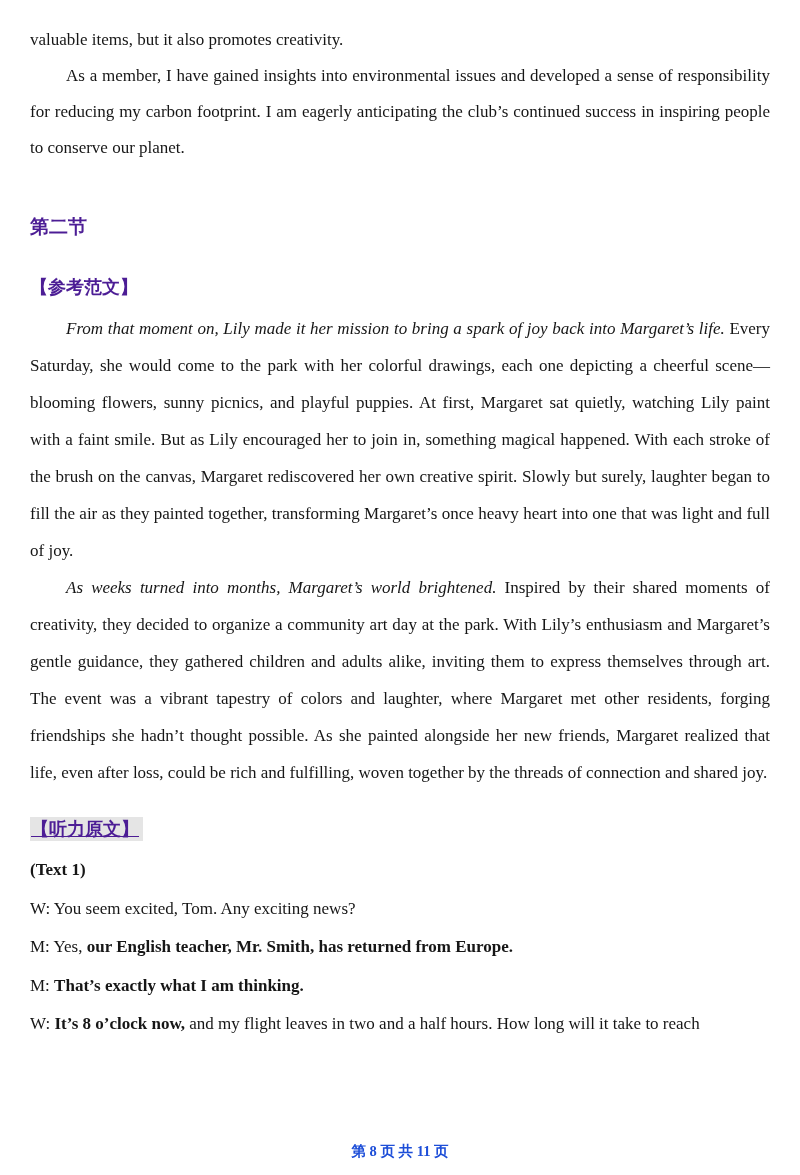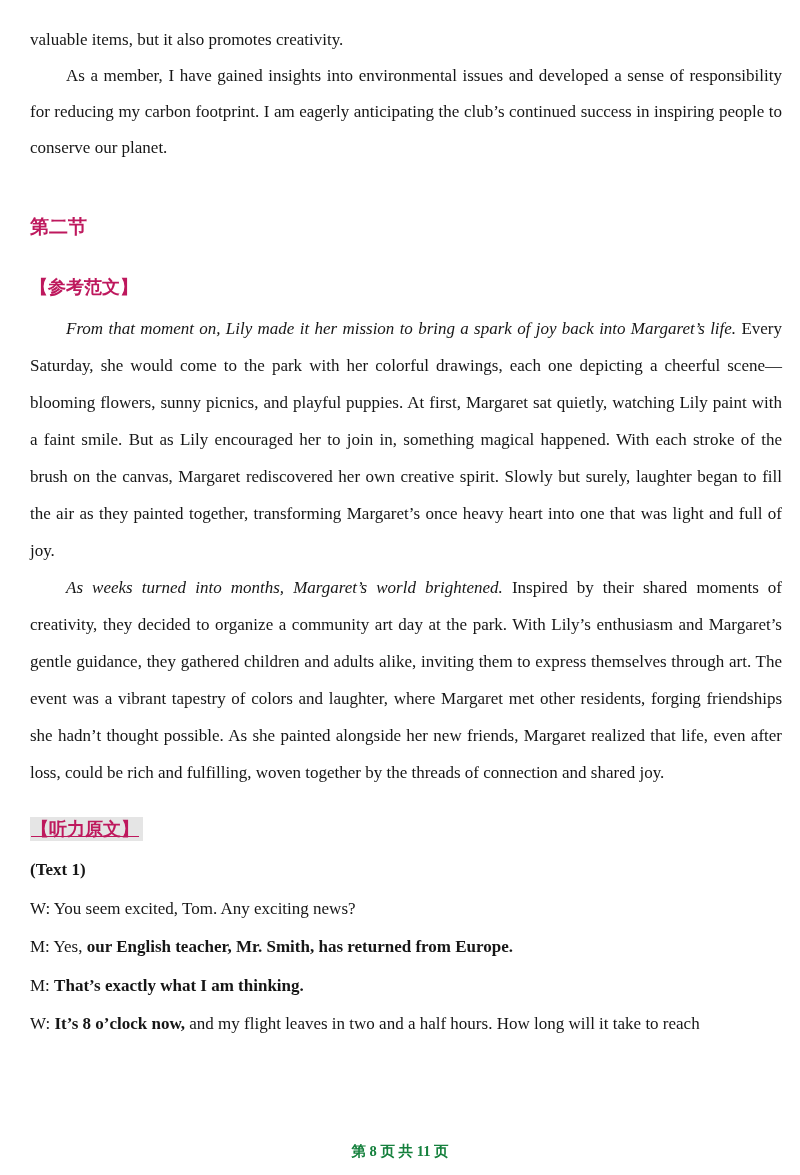--- a/index.html
+++ b/index.html
@@ -5,36 +5,36 @@
   * { margin: 0; padding: 0; box-sizing: border-box; }
   html, body { background: #ffffff; }
   .page {
     width: 800px;
     height: 1175px;
     margin: 0 auto;
     background: #ffffff;
     color: #161616;
     font-family: "Liberation Serif", serif;
     font-size: 17px;
-    padding: 22px 18px 0 30px;
+    padding: 22px 30px 0 30px;
     position: relative;
     overflow: hidden;
   }
   .para {
     line-height: 36px;
     text-align: justify;
   }
   .essay {
     line-height: 37px;
   }
   .indent { text-indent: 36px; }
   .h-cn {
     font-family: "Liberation Sans", sans-serif;
     font-weight: 700;
-    color: #be185d;
+    color: #4c1d95;
   }
   .h-section {
     font-size: 19px;
     line-height: 26px;
     margin-top: 48px;
   }
   .h-bracket {
     font-size: 18px;
     line-height: 26px;
     margin-top: 34px;
@@ -59,21 +59,21 @@
     font-weight: 400;
   }
   .footer {
     position: absolute;
     left: 0;
     right: 0;
     bottom: 14px;
     text-align: center;
     font-size: 14.5px;
     font-weight: 700;
-    color: #15803d;
+    color: #1d4ed8;
     font-family: "Liberation Serif", serif;
   }
 </style>
 </head>
 <body>
 
 <div class="page">
 
   <p class="para">valuable items, but it also promotes creativity.</p>
 

